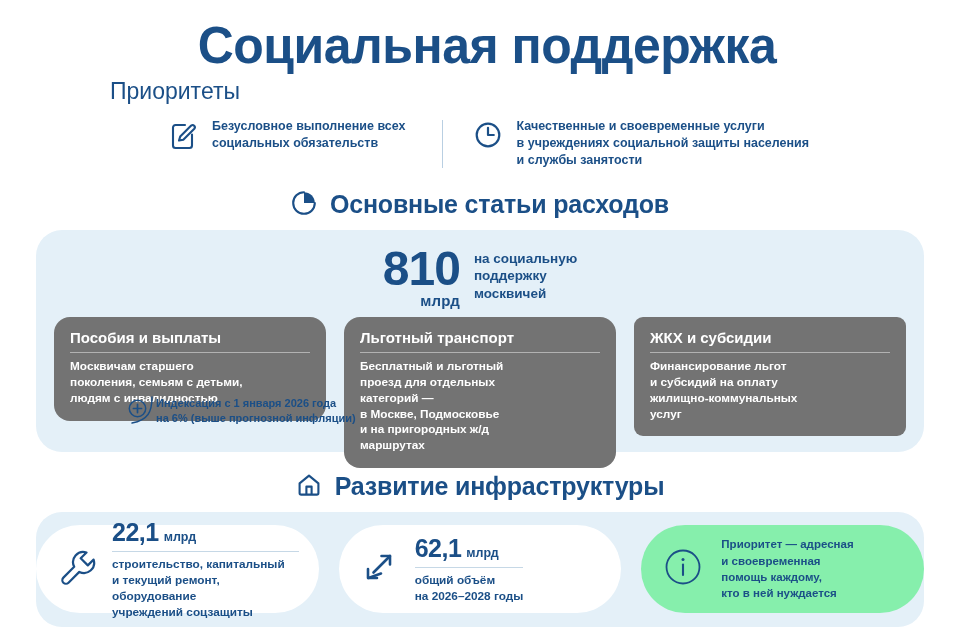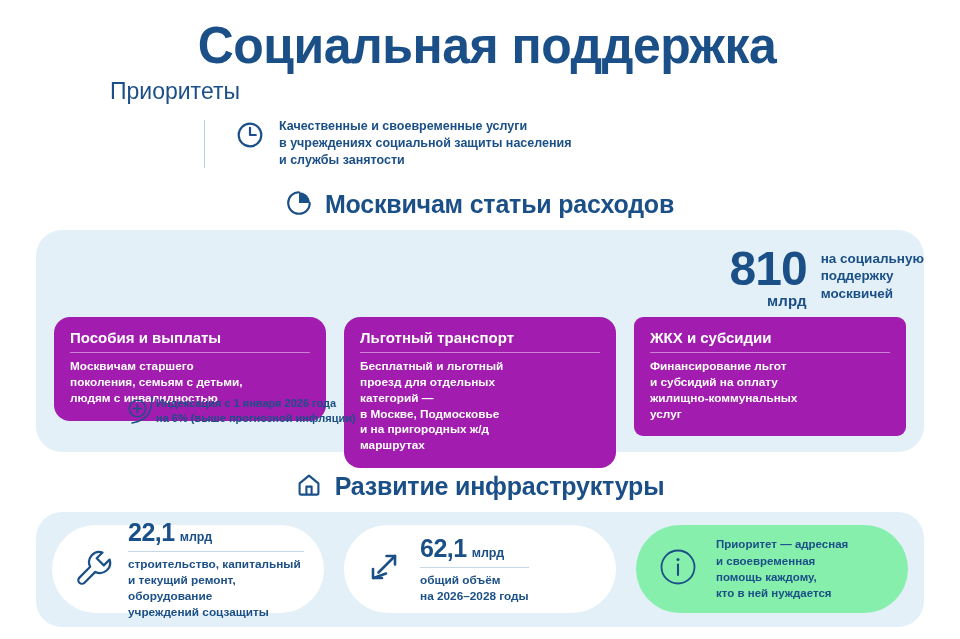--- a/index.html
+++ b/index.html
@@ -77,21 +77,21 @@
   .panel{
     background:#e4f0f8;
     border-radius:26px;
     margin:0 36px;
     position:relative;
   }
   .panel-expenses{height:222px;}
 
   .big-number-row{
     display:flex;
-    justify-content:flex-end;
+    justify-content:center;
     align-items:flex-start;
     padding-top:16px;
     gap:14px;
   }
   .bn-left{display:flex;flex-direction:column;align-items:flex-end;}
   .bn-value{
     font-size:48px;
     font-weight:bold;
     color:#1b4f87;
     line-height:0.95;
@@ -113,21 +113,21 @@
     padding-top:4px;
   }
 
   .cards-row{
     display:flex;
     gap:18px;
     padding:8px 18px 0 18px;
     align-items:flex-start;
   }
   .bcard{
-    background:#a21caf;
+    background:#737373;
     border-radius:16px;
     padding:12px 16px 14px 16px;
     flex:1 1 0;
     color:#ffffff;
   }
   .bcard-1{min-height:66px;}
   .bcard-2{min-height:100px;}
   .bcard-3{min-height:88px;border-radius:9px;}
   .bcard-title{
     font-size:15px;
@@ -167,21 +167,21 @@
     height:34px;
     pointer-events:none;
   }
 
   
   .panel-infra{
     height:115px;
     display:flex;
     align-items:center;
     gap:20px;
-    padding:0 16px;
+    padding:0 0;
     box-sizing:border-box;
   }
   .wcard{
     background:#ffffff;
     border-radius:52px;
     flex:1 1 0;
     height:88px;
     display:flex;
     align-items:center;
     gap:16px;
@@ -218,20 +218,30 @@
 </head>
 <body>
 
 <div class="header">
   <h1 class="title">Социальная поддержка</h1>
   <div class="subtitle">Приоритеты</div>
 </div>
 
 <div class="priority-row">
 
+  <div class="priority-item">
+    <span class="picon">
+      <svg width="30" height="30" viewBox="0 0 30 30">
+        <path d="M24 14.5 V25.5 A2.5 2.5 0 0 1 21.5 28 H7.5 A2.5 2.5 0 0 1 5 25.5 V7.5 A2.5 2.5 0 0 1 7.5 5 H17" fill="none" stroke="#1b4f87" stroke-width="2.1" stroke-linecap="round"></path>
+        <path d="M11 20.5 L12.2 16.6 L23.2 5.6 A2.2 2.2 0 0 1 26.3 8.7 L15.3 19.7 Z" fill="none" stroke="#1b4f87" stroke-width="2.1" stroke-linejoin="round"></path>
+      </svg>
+    </span>
+    <div class="priority-text">Безусловное выполнение всех
+социальных обязательств</div>
+  </div>
 
   <div class="vdivider"></div>
 
   <div class="priority-item">
     <span class="picon">
       <svg width="30" height="30" viewBox="0 0 30 30">
         <circle cx="15" cy="15" r="11.3" fill="none" stroke="#1b4f87" stroke-width="2.2"></circle>
         <path d="M15 7.8 V15 H20.8" fill="none" stroke="#1b4f87" stroke-width="2.2" stroke-linecap="round" stroke-linejoin="round"></path>
       </svg>
     </span>
@@ -242,21 +252,21 @@
 
 </div>
 
 <div class="section-head">
   <span class="shicon">
     <svg width="26" height="26" viewBox="0 0 26 26">
       <path d="M13 13 V2.2 A10.8 10.8 0 0 1 23.8 13 Z" fill="#1b4f87"></path>
       <path d="M13 2.2 A10.8 10.8 0 1 0 23.8 13" fill="none" stroke="#1b4f87" stroke-width="2.1" stroke-linecap="round"></path>
     </svg>
   </span>
-  <span class="shtext">Москвичам статьи расходов</span>
+  <span class="shtext">Основные статьи расходов</span>
 </div>
 
 <div class="panel panel-expenses">
 
   <div class="big-number-row">
     <div class="bn-left">
       <div class="bn-value">810</div>
       <div class="bn-unit">млрд</div>
     </div>
     <div class="bn-desc">на социальную

